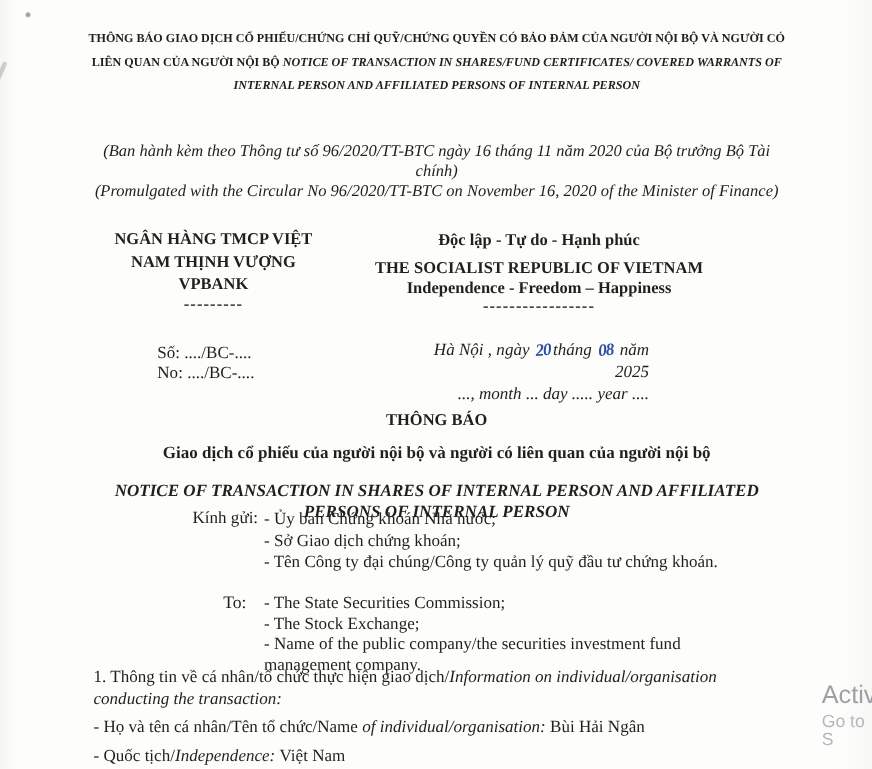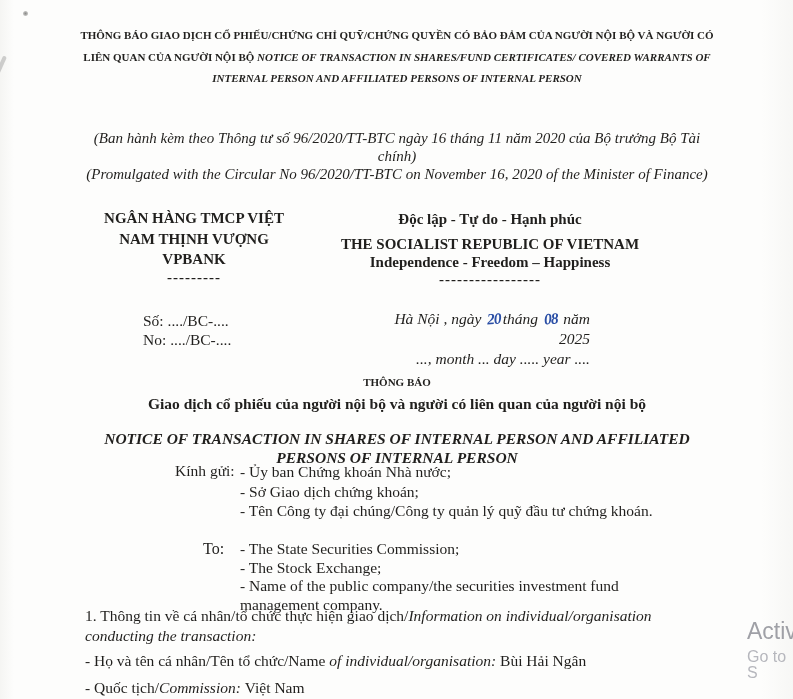--- a/index.html
+++ b/index.html
@@ -28,22 +28,22 @@
   #refs { top:311px; left:143px; font-size:15.5px; line-height:19px; }
   #refs div { margin:0; }
 
   #dateline { top:309px; left:360px; width:230px; text-align:right; font-style:italic; font-size:15.5px; line-height:20px; }
   .hand {
     display:inline-block; color:#2b4fa6; font-weight:bold; font-style:italic;
     letter-spacing:-1px; transform:rotate(-5deg); margin:0 2px;
   }
 
   #notice-head { top:372px; left:76px; width:642px; }
-  #notice-head .nh-title { font-weight:bold; font-size:11px; line-height:20px; }
-  #notice-head .nh-vi { font-weight:bold; font-size:15.5px; line-height:20px; margin-top:2px; }
+  #notice-head .nh-title { font-weight:bold; font-size:15px; line-height:20px; }
+  #notice-head .nh-vi { font-weight:bold; font-size:15.5px; line-height:20px; margin-top:10px; }
   #notice-head .nh-en { font-weight:bold; font-style:italic; font-size:15.5px; line-height:19px; margin-top:15px; }
 
   #kinhgui-label { top:462px; left:175px; font-size:15.5px;text-align:right; }
   #recipients-vi { top:462px; left:240px; width:414px; font-size:15.5px; line-height:19.5px; }
   #to-label { top:540px; left:203px; font-size:16px; }
   #recipients-en { top:540px; left:240px; width:412px; font-size:15.5px; line-height:18.5px; }
 
   #section1 { top:606px; left:85px; width:594px; font-size:15.5px; line-height:20px; }
   #section1 .row-name { margin-top:5px; }
   #section1 .row-nat { margin-top:7px; }
@@ -116,21 +116,21 @@
   <span id="to-label" class="abs">To:</span>
   <div id="recipients-en" class="abs">
     <div>- The State Securities Commission;</div>
     <div>- The Stock Exchange;</div>
     <div>- Name of the public company/the securities investment fund management company.</div>
   </div>
 
   <div id="section1" class="abs">
     <div class="row-heading"><span>1. Thông tin về cá nhân/tổ chức thực hiện giao dịch/</span><span class="i">Information on individual/organisation conducting the transaction:</span></div>
     <div class="row-name"><span>- Họ và tên cá nhân/Tên tổ chức/Name </span><span class="i">of individual/organisation: </span> <span class="val">Bùi Hải Ngân</span></div>
-    <div class="row-nat"><span>- Quốc tịch/</span><span class="i">Commission: </span><span class="val">Việt Nam</span></div>
+    <div class="row-nat"><span>- Quốc tịch/</span><span class="i">Independence: </span><span class="val">Việt Nam</span></div>
   </div>
 
   <div id="watermark" class="abs">
     <div class="wm1">Activ</div>
     <div class="wm2">Go to S</div>
   </div>
 
 </div>
 
 </body></html>

